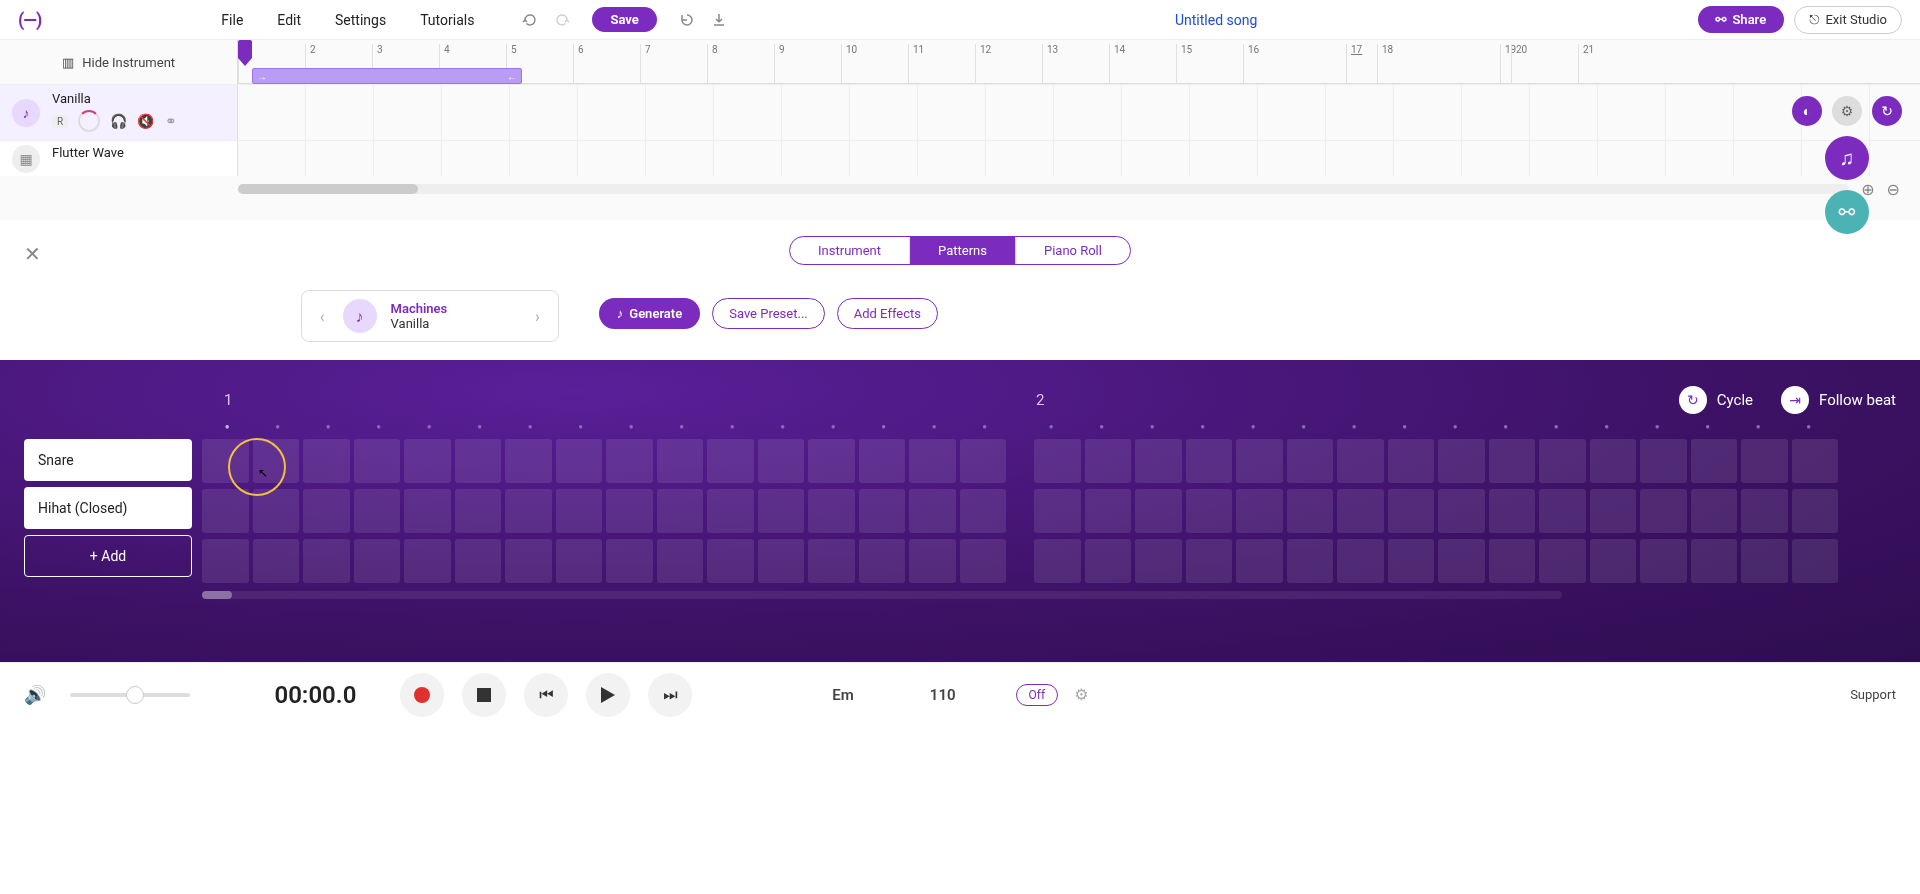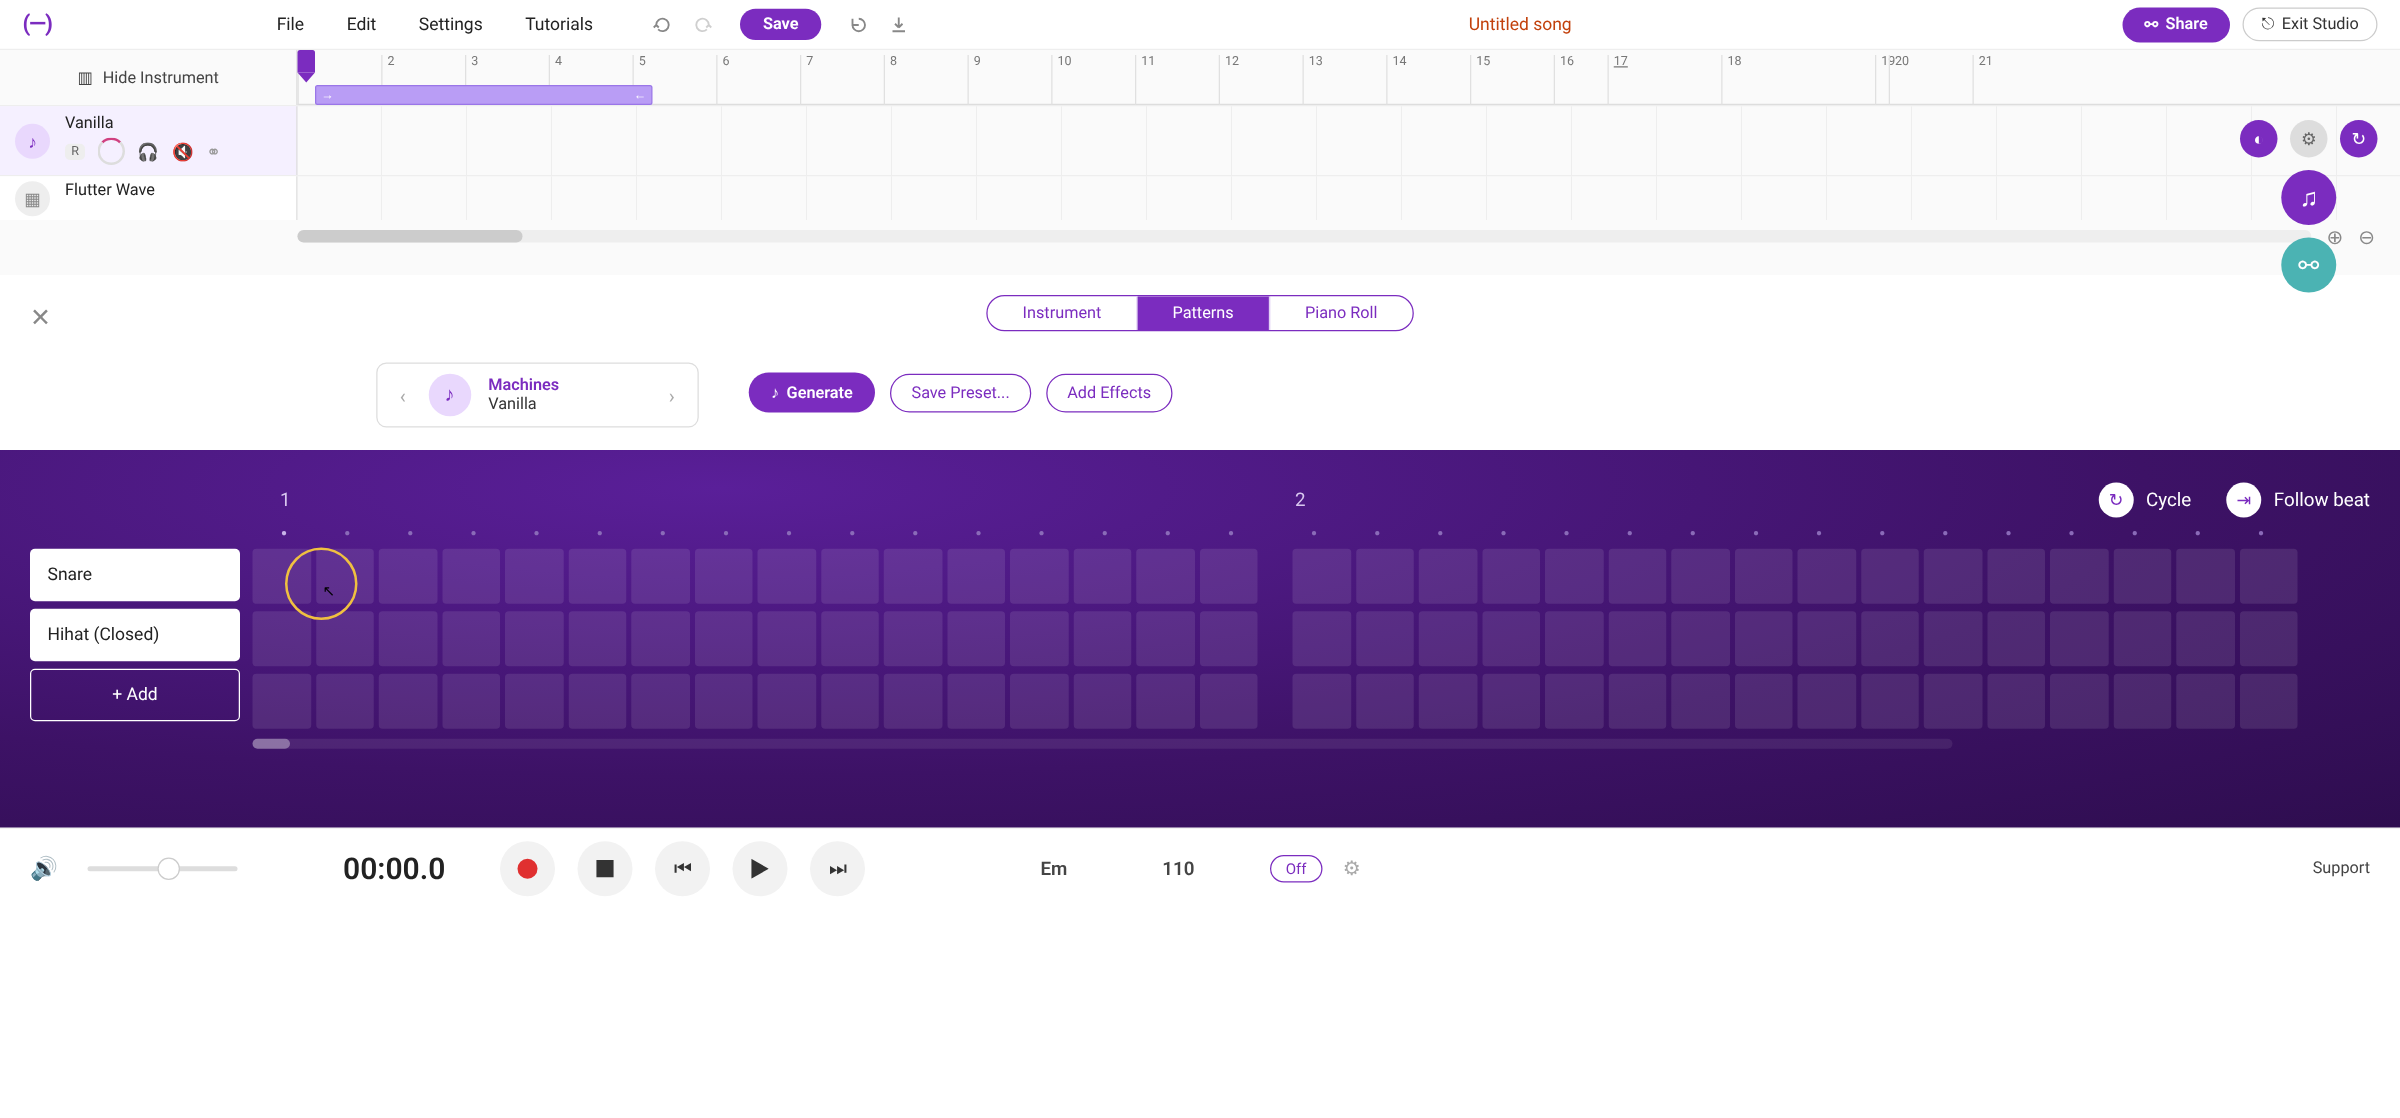--- a/index.html
+++ b/index.html
@@ -6,21 +6,21 @@
 html, body { width: 1920px; height: 894px; overflow: hidden; background: #fff; }
 
 
 .topbar { height: 40px; display: flex; align-items: center; padding: 0 18px; border-bottom: 1px solid #eee; }
 .logo { color: #7b2cbf; font-weight: 700; font-size: 18px; letter-spacing: -1px; margin-right: 180px;}
 .menu { display: flex; gap: 34px; }
 .menu-item { font-size: 14px; color: #222; cursor: pointer; }
 .tb-gap { width: 40px; }
 .tb-icon { color: #888; cursor: pointer; padding: 0 8px; display: flex; align-items: center; }
 .save-btn { background: #7b2cbf; color: #ffffff; border-radius: 16px; padding: 5px 18px; font-size: 13px; font-weight: 700; margin: 0 14px; cursor: pointer; }
-.title { flex: 1; text-align: center; font-size: 14px; color: #c2410c; }
+.title { flex: 1; text-align: center; font-size: 14px; color: #1d4ed8; }
 .share-btn { background: #7b2cbf; color: #fff; border-radius: 16px; padding: 6px 18px; font-size: 13px; font-weight: 600; display: flex; align-items: center; gap: 6px; cursor: pointer; }
 .exit-btn { border: 1px solid #ccc; color: #333; border-radius: 16px; padding: 5px 14px; font-size: 13px; margin-left: 10px; display: flex; align-items: center; gap: 6px; cursor: pointer; }
 
 
 .timeline-wrap { position: relative; height: 180px; background: #fafafa; }
 .tl-header { display: flex; align-items: stretch; height: 44px; }
 .hide-inst-cell { width: 238px; display: flex; align-items: center; justify-content: center; gap: 8px; color: #444; font-size: 13px; cursor: pointer; border-right: 1px solid #ddd;}
 .ruler { flex: 1; position: relative; border-bottom: 1px solid #ddd;}
 .tick { position: absolute; top: 4px; font-size: 10px; color: #777; border-left: 1px solid #e0e0e0; height: 40px; padding-left: 4px;}
 .playhead { position: absolute; left: 238px; top: 0; width: 14px; height: 18px; background: #7b2cbf; border-radius: 2px 2px 0 0;}
@@ -169,21 +169,21 @@
         <div class="tick" style="left: 402px;">7</div>
         <div class="tick" style="left: 469px;">8</div>
         <div class="tick" style="left: 536px;">9</div>
         <div class="tick" style="left: 603px;">10</div>
         <div class="tick" style="left: 670px;">11</div>
         <div class="tick" style="left: 737px;">12</div>
         <div class="tick" style="left: 804px;">13</div>
         <div class="tick" style="left: 871px;">14</div>
         <div class="tick" style="left: 938px;">15</div>
         <div class="tick" style="left: 1005px;">16</div>
-        <div class="tick" style="left: 1048px; text-decoration: underline;">17</div>
+        <div class="tick" style="left: 1108px; text-decoration: underline;">17</div>
         <div class="tick" style="left: 1139px;">18</div>
         <div class="tick" style="left: 1262px;">19</div>
         <div class="tick" style="left: 1273px;">20</div>
         <div class="tick" style="left: 1340px;">21</div>
       </div>
   </div>
   <div class="playhead"></div>
   <div class="clip">
       <span>→</span>
       <span>←</span>

